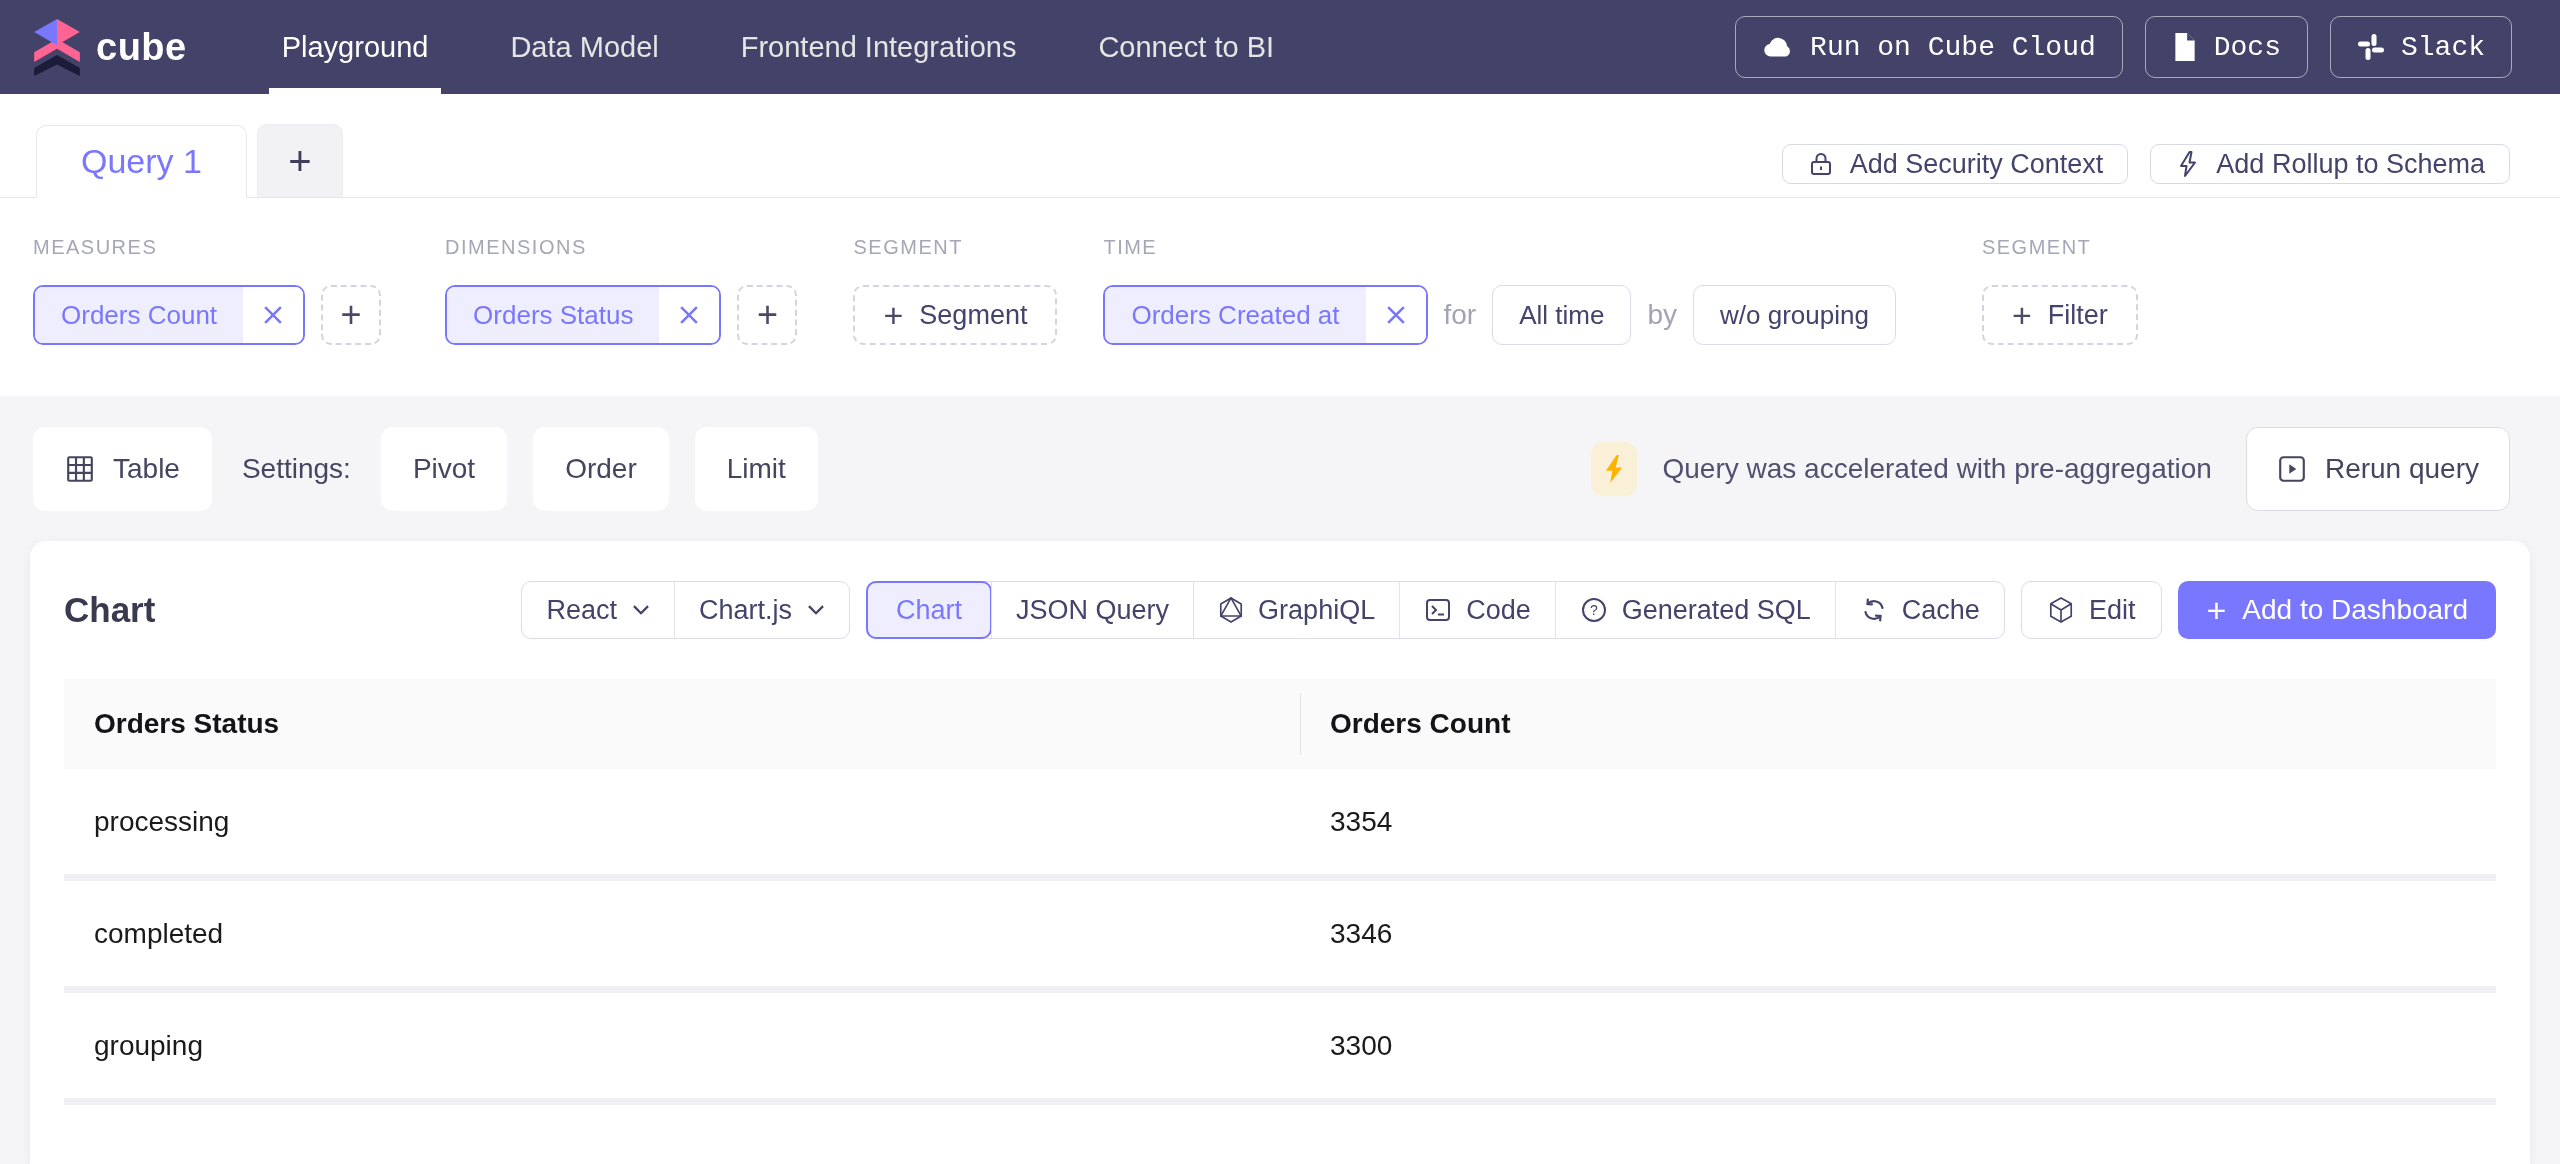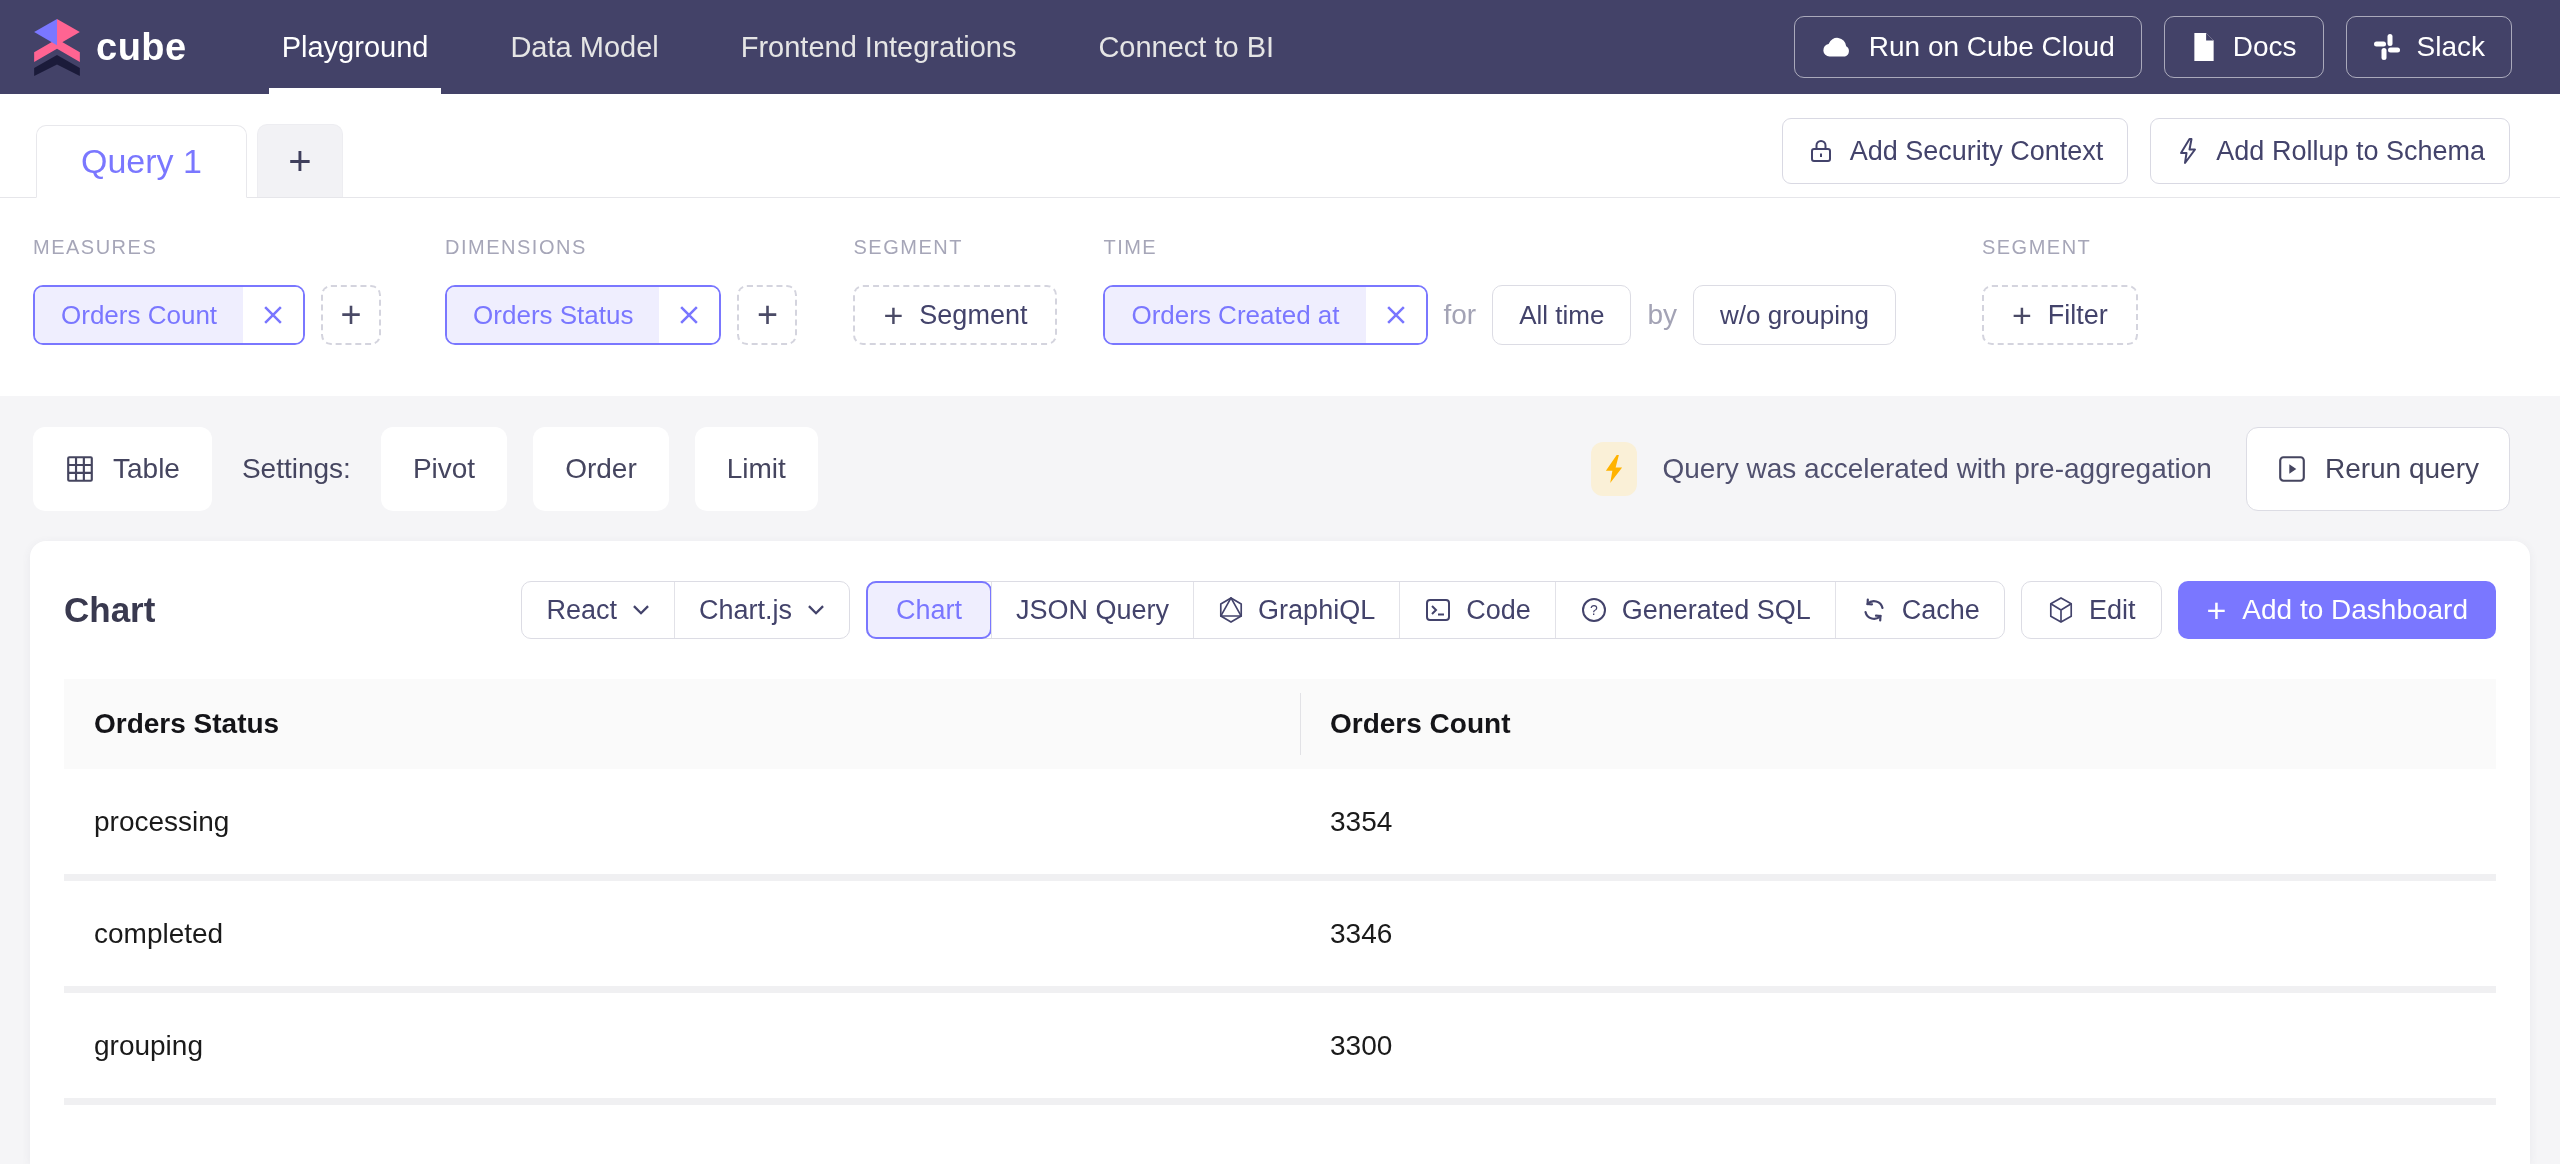--- a/index.html
+++ b/index.html
@@ -8,29 +8,29 @@
   .icon { flex:none; display:inline-flex; }
 
   
   .navbar { height:94px; background:#434268; display:flex; align-items:center; padding:0 48px 0 32px; }
   .brand { display:flex; align-items:center; gap:14px; cursor:pointer; }
   .brand-text { color:#fff; font-size:38px; font-weight:700; letter-spacing:.5px; }
   .nav-items { display:flex; margin-left:54px; height:94px; }
   .nav-item { position:relative; display:flex; align-items:center; padding:0 41px; font-size:29px; color:#e5e5e5; cursor:pointer; }
   .nav-item.active { color:#fff; }
   .nav-item.active::after { content:""; position:absolute; left:28px; right:28px; bottom:0; height:6px; background:#fff; }
-  .nav-actions { margin-left:auto; display:flex; gap:22px; }
+  .nav-actions { margin-left:auto; display:flex; gap:22px;font-family:Liberation Mono, monospace; }
   .nav-btn { height:62px; display:flex; align-items:center; gap:16px; padding:0 26px; border:1px solid rgba(255,255,255,.55); border-radius:10px; color:#fff; font-size:28px; cursor:pointer; background:transparent; }
 
   
   .tabbar { height:104px; background:#fff; display:flex; align-items:flex-end; padding:0 50px 0 36px; border-bottom:1px solid #E6E6EA; }
   .tab { height:73px; padding:0 44px; margin-bottom:-1px; background:#fff; border:1px solid #E8E8EC; border-bottom:1px solid #fff; border-radius:10px 10px 0 0; display:flex; align-items:center; font-size:34px; color:#7A77FF; cursor:pointer;justify-content:center; }
   .add-tab { height:73px; width:86px; margin-left:10px; background:#F2F2F5; border:1px solid #EDEDF1; border-bottom:none; border-radius:10px 10px 0 0; display:flex; align-items:center; justify-content:center; font-size:40px; font-weight:300; color:#3F3F5C; cursor:pointer; }
   .tab-actions { margin-left:auto; display:flex; gap:22px; margin-bottom:13px; }
-  .tab-action { height:66px; padding:0 24px; background:#fff; border:1px solid #D9D9E3; border-radius:9px; display:flex; align-items:center; gap:15px; font-size:27px; color:#43436B; cursor:pointer; }
+  .tab-action { height:40px; padding:0 24px; background:#fff; border:1px solid #D9D9E3; border-radius:9px; display:flex; align-items:center; gap:15px; font-size:27px; color:#43436B; cursor:pointer; }
 
   
   .builder { height:198px; background:#fff; display:flex; padding:38px 33px 0; }
   .qsection { flex:none; }
   .qlabel { font-size:20px; letter-spacing:1.5px; color:#A6A6B8; margin-bottom:26px; }
   .qrow { display:flex; align-items:center; gap:16px; }
   .chip { display:flex; align-items:stretch; height:60px; border:2px solid #7A77FF; border-radius:10px; overflow:hidden; background:#fff; cursor:pointer; }
   .chip-label { display:flex; align-items:center; padding:0 26px; background:#EFEEFE; color:#7A77FF; font-size:26px; }
   .chip-x { width:60px; display:flex; align-items:center; justify-content:center; color:#7A77FF; background:#fff; cursor:pointer; }
   .add-sq { width:60px; height:60px; border:2px dashed #D4D4DE; border-radius:10px; display:flex; align-items:center; justify-content:center; font-size:36px; font-weight:300; color:#4A4A66; background:#fff; cursor:pointer; }

